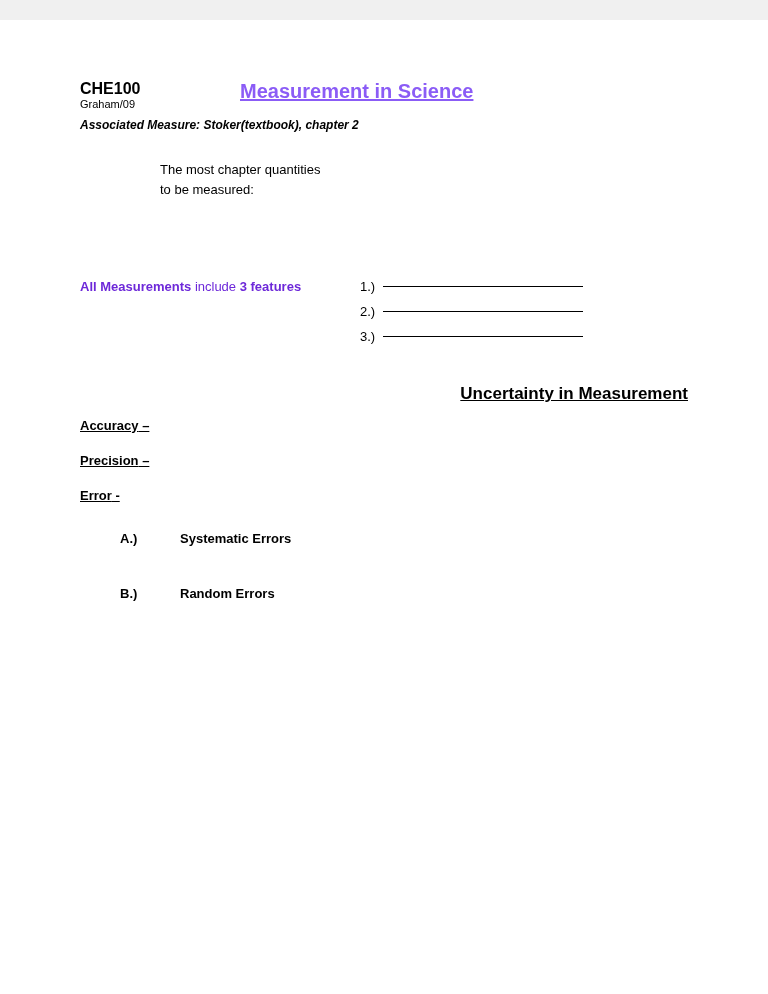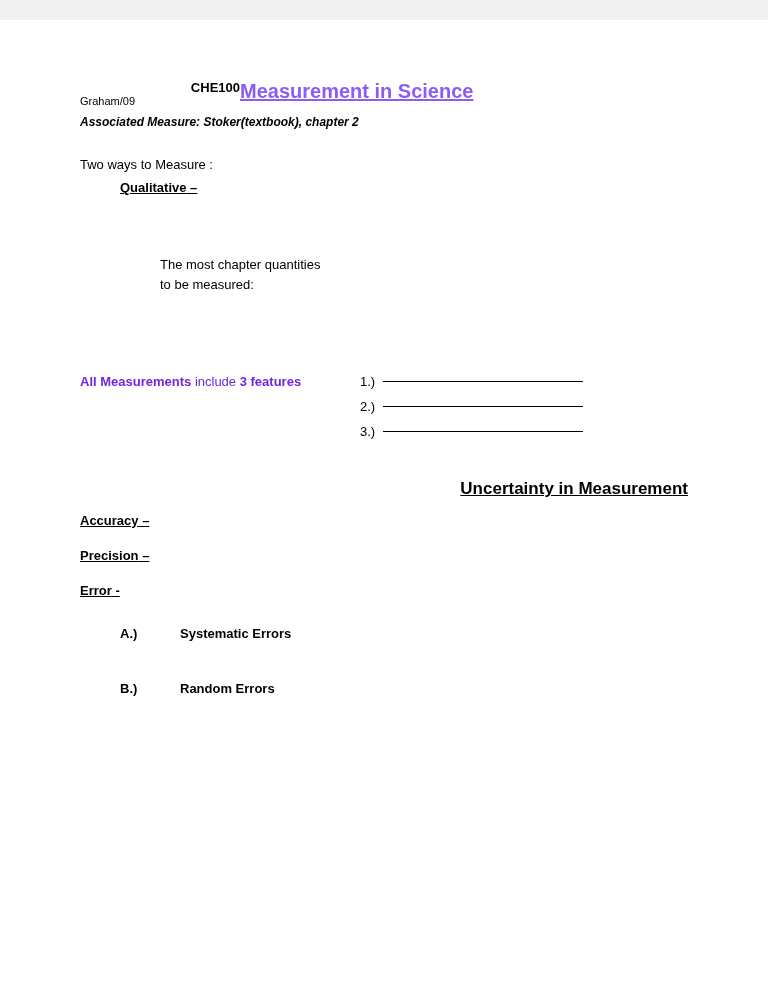--- a/index.html
+++ b/index.html
@@ -32,24 +32,23 @@
       margin-bottom: 8px;
     }
 
     .course-info {
       display: flex;
       flex-direction: column;
       min-width: 160px;
     }
 
     .course-code {
-      font-size: 13px;
-      font-weight: bold;
-      color: #000;
-      text-align: right;
+      font-size: 16px;
+      font-weight: bold;
+      color: #000;
     }
 
     .instructor {
       font-size: 11px;
       color: #000;
     }
 
     .page-title {
       font-size: 20px;
       font-weight: bold;
@@ -205,26 +204,20 @@
       <span class="course-code">CHE100</span>
       <span class="instructor">Graham/09</span>
     </div>
     <span class="page-title">Measurement in Science</span>
   </div>
 
   <div class="associated-reading">
     <span>Associated Measure: </span><span style="font-style:italic;">Stoker</span><span>(textbook), chapter 2</span>
   </div>
 
-  <div class="section">
-    <p class="two-ways">Two ways to Measure :</p>
-    <span class="term-qualitative">
-      <span>Qualitative</span><span> –</span>
-    </span>
-  </div>
 
 
   <div class="section">
     <div class="common-quantities">
       <span>The most chapter quantities</span><br>
       <span>to be measured:</span>
     </div>
   </div>
 
   <div class="all-measurements">

